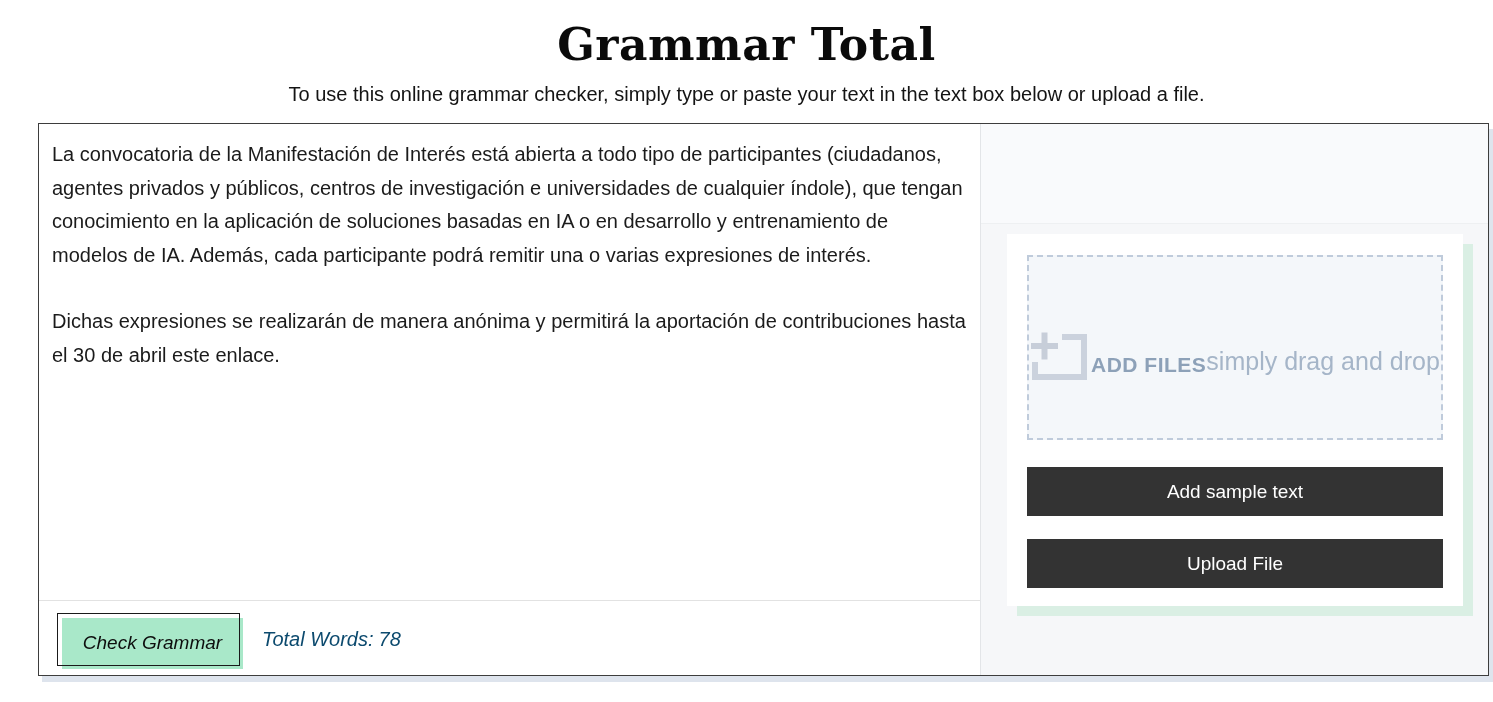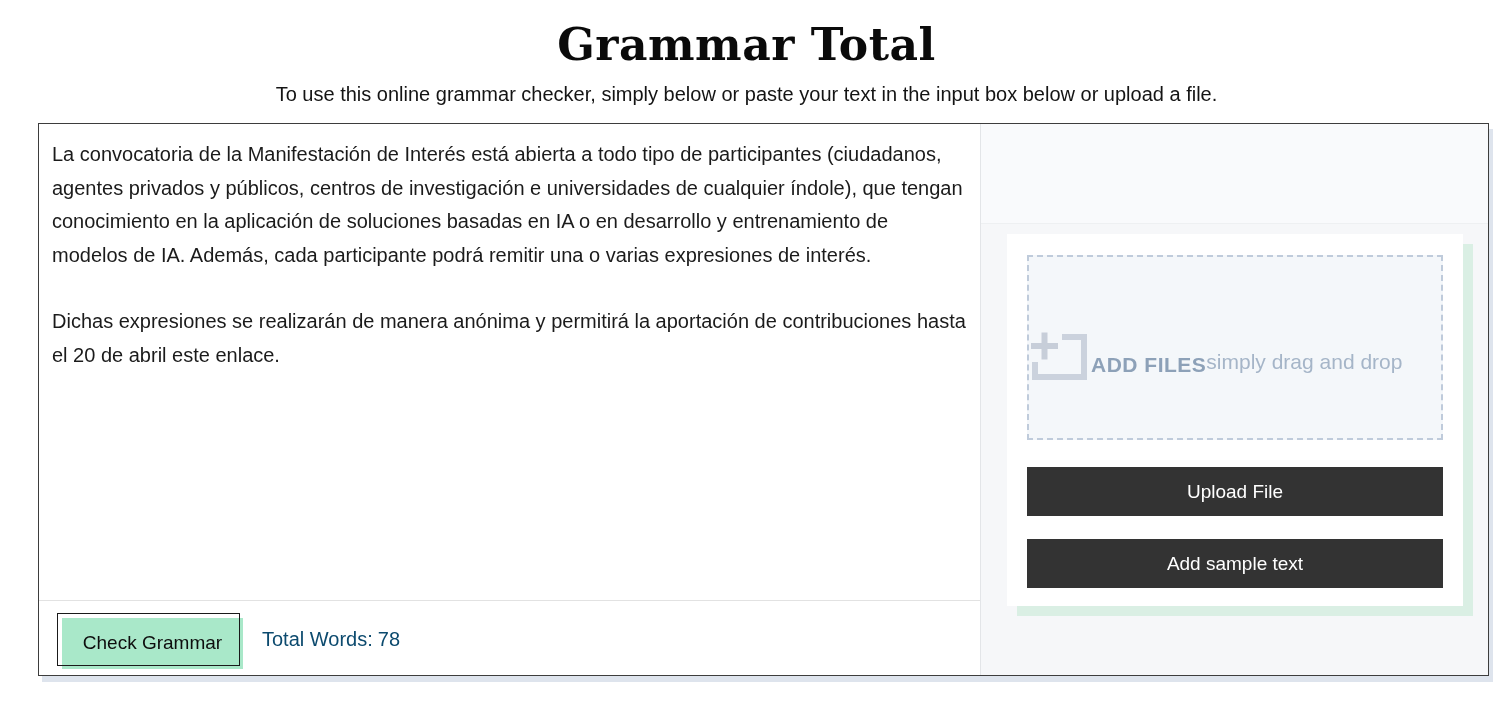--- a/index.html
+++ b/index.html
@@ -32,21 +32,21 @@
     box-shadow:4px 6px 0 #dee4ed;
   }
   
   .left-col{width:941px;display:flex;flex-direction:column;background:#fff;}
   .editor{
     flex:1;padding:14px 12px 0 13px;font-size:20px;line-height:33.5px;color:#1b1b1b;outline:none;overflow:hidden;
   }
   .editor p{margin:0;}
   .editor p + p{margin-top:33px;}
   .editor-footer{
-    height:75px;border-top:1px solid #e2e2e2;display:flex;align-items:center;background:#fff;
+    height:75px;border-top:1px solid #e2e2e2;display:flex;align-items:center;background:#fff;font-style:italic;
   }
   .check-btn{
     position:relative;margin-left:23px;margin-top:10px;
     width:181px;height:51px;background:var(--check-button-bg,#a9e8c9);
     display:flex;align-items:center;justify-content:center;
     font-size:19px;color:#0d0d0d;cursor:pointer;user-select:none;
   }
   .check-btn::before{
     content:"";position:absolute;left:-5px;top:-5px;width:181px;height:51px;
     border:1px solid #1a1a1a;pointer-events:none;
@@ -66,40 +66,40 @@
   .dropzone{
     height:185px;border:2px dashed var(--dropzone-border,#bfcbdb);
     background:var(--dropzone-bg,#f4f7fa);
     display:flex;align-items:center;padding-top:19px;cursor:pointer;
   }
   .dz-icon{width:62px;height:52px;flex:none;}
   .dz-title{
     margin-top:16px;font-size:21px;font-weight:700;letter-spacing:.5px;
     color:var(--dropzone-title-color,#8da1b8);
   }
-  .dz-sub{margin-top:9px;font-size:21px;color:var(--dropzone-subtitle-color,#a5b5c8);}
+  .dz-sub{margin-top:9px;font-size:25px;color:var(--dropzone-subtitle-color,#a5b5c8);}
   .dark-btn{
     display:block;width:416px;height:49px;margin-top:27px;border:none;
     background:var(--dark-button-bg,#333333);color:#ffffff;font-size:19px;
     font-family:inherit;cursor:pointer;
   }
   .dark-btn + .dark-btn{margin-top:23px;}
 </style>
 </head>
 <body>
 
 <h1 class="page-title">Grammar Total</h1>
-<p class="page-subtitle">To use this online grammar checker, simply below or paste your text in the input box below or upload a file.</p>
+<p class="page-subtitle">To use this online grammar checker, simply type or paste your text in the text box below or upload a file.</p>
 
 <div class="main-box">
 
   <div class="left-col">
     <div class="editor" contenteditable="true" spellcheck="false" style="">
       <p>La convocatoria de la Manifestación de Interés está abierta a todo tipo de participantes (ciudadanos, agentes privados y públicos, centros de investigación e universidades de cualquier índole), que tengan conocimiento en la aplicación de soluciones basadas en IA o en desarrollo y entrenamiento de modelos de IA. Además, cada participante podrá remitir una o varias expresiones de interés.</p>
-      <p>Dichas expresiones se realizarán de manera anónima y permitirá la aportación de contribuciones hasta el 20 de abril este enlace.</p>
+      <p>Dichas expresiones se realizarán de manera anónima y permitirá la aportación de contribuciones hasta el 30 de abril este enlace.</p>
     </div>
     <div class="editor-footer">
       <div class="check-btn">
         <span>Check Grammar</span>
       </div>
       <div class="total-words">
         <span>Total Words:</span><span class="val">78</span>
       </div>
     </div>
   </div>
@@ -108,18 +108,18 @@
     <div class="panel-top"></div>
     <div class="upload-card">
       <div class="dropzone">
         <svg class="dz-icon" viewBox="0 0 62 52" aria-hidden="true">
           <path d="M33 6 H55 V46 H6 V31" fill="none" stroke="#cbd2dd" stroke-width="6"></path>
           <path d="M2 15 H29 M15.5 1.5 V28.5" fill="none" stroke="#c7ced9" stroke-width="6"></path>
         </svg>
         <div class="dz-title">ADD FILES</div>
         <div class="dz-sub">simply drag and drop</div>
       </div>
+      <button class="dark-btn">Add sample text</button>
       <button class="dark-btn">Upload File</button>
-      <button class="dark-btn">Add sample text</button>
     </div>
   </div>
 
 </div>
 
 </body></html>

